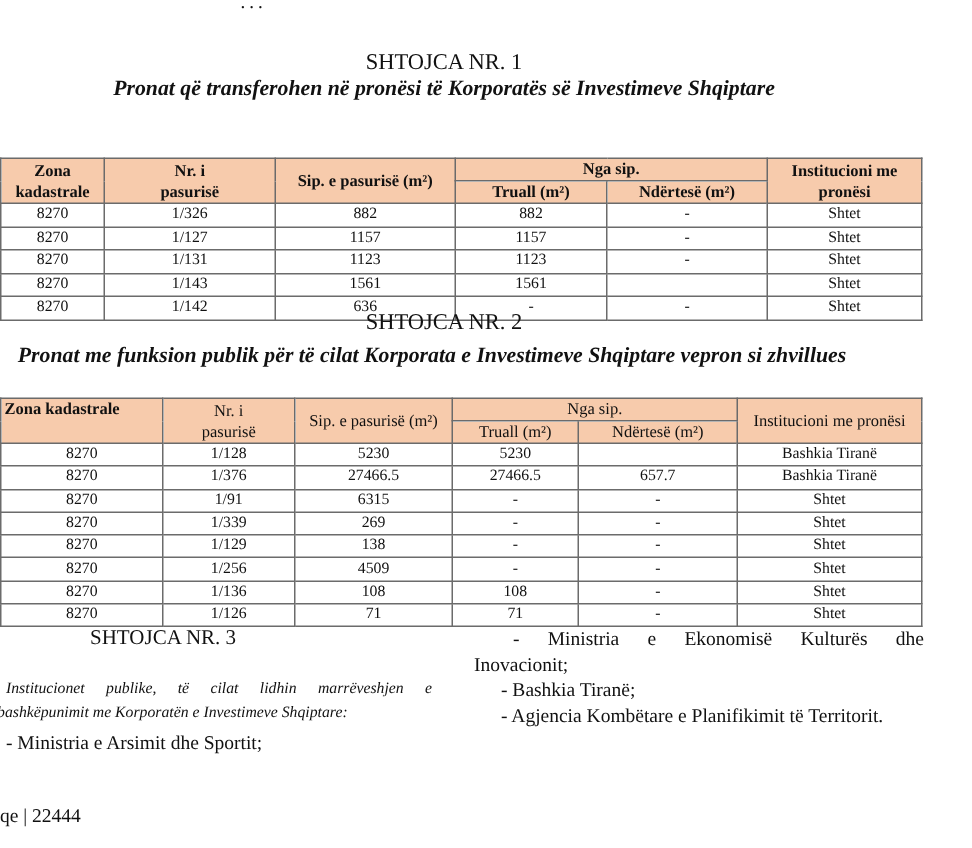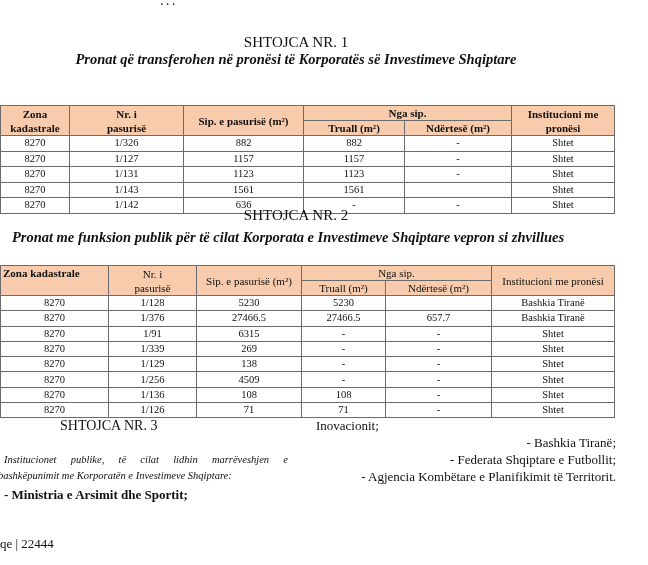--- a/index.html
+++ b/index.html
@@ -15,24 +15,24 @@
   th { background: #f7cbac; font-weight: bold; font-size: 11px; }
   th.left { text-align: left; padding-left: 2px; }
   td { font-size: 10.5px; height: 14.5px; }
   #t1 { top: 86px; width: 614px; }
   #t2 { top: 246px; width: 614px; }
   #t2 td { height: 14.3px; }
   .s3-title { position: absolute; left: 60px; top: 418px; width: 180px; font-size: 14px; font-family: "Liberation Serif", serif; }
   .s3-intro { position: absolute; left: -2px; top: 452px; width: 290px; font-size: 10.5px; font-style: italic;
               font-family: "Liberation Serif", serif; line-height: 16px; text-align: justify; }
   .s3-intro .l1 { display: block; text-align: justify; text-align-last: justify; padding-left: 6px; }
-  .s3-list-left { position: absolute; left: 4px; top: 487px; font-size: 13px; font-family: "Liberation Serif", serif; font-weight: bold; }
+  .s3-list-left { position: absolute; left: 4px; top: 487px; font-size: 13px; font-family: "Liberation Serif", serif; }
   .s3-right { position: absolute; left: 316px; top: 417px; width: 300px; font-size: 13px; font-family: "Liberation Serif", serif; line-height: 17px; }
   .s3-right .first { display: block; text-align: justify; text-align-last: justify; padding-left: 26px; }
-  .s3-right .item { display: block; padding-left: 18px; text-align: right; }
+  .s3-right .item { display: block; padding-left: 18px; }
   .footer { position: absolute; left: 0; top: 536px; font-size: 13px; font-family: "Liberation Serif", serif; }
 </style>
 </head>
 <body>
 
 <div class="topfrag">...</div>
 
 <div class="heading h-nr" style="top:34px;">SHTOJCA NR. 1</div>
 <div class="heading h-sub" style="top:51px;">Pronat që transferohen në pronësi të Korporatës së Investimeve Shqiptare</div>
 
@@ -196,19 +196,19 @@
 </table>
 
 <div class="s3-title">SHTOJCA NR. 3</div>
 <div class="s3-intro">
   <span class="l1">Institucionet publike, të cilat lidhin marrëveshjen e</span>
   <span>bashkëpunimit me Korporatën e Investimeve Shqiptare:</span>
 </div>
 <div class="s3-list-left">- Ministria e Arsimit dhe Sportit;</div>
 
 <div class="s3-right">
+  <span class="first">- Ministria e Ekonomisë Kulturës dhe</span>
   <span style="display:block;font-family:Liberation Serif, serif;">Inovacionit;</span>
   <span class="item">- Bashkia Tiranë;</span>
-  <span class="item">- Federata Shqiptare e Futbollit;</span>
   <span class="item">- Agjencia Kombëtare e Planifikimit të Territorit.</span>
 </div>
 
 <div class="footer">qe | 22444</div>
 
 </body></html>

